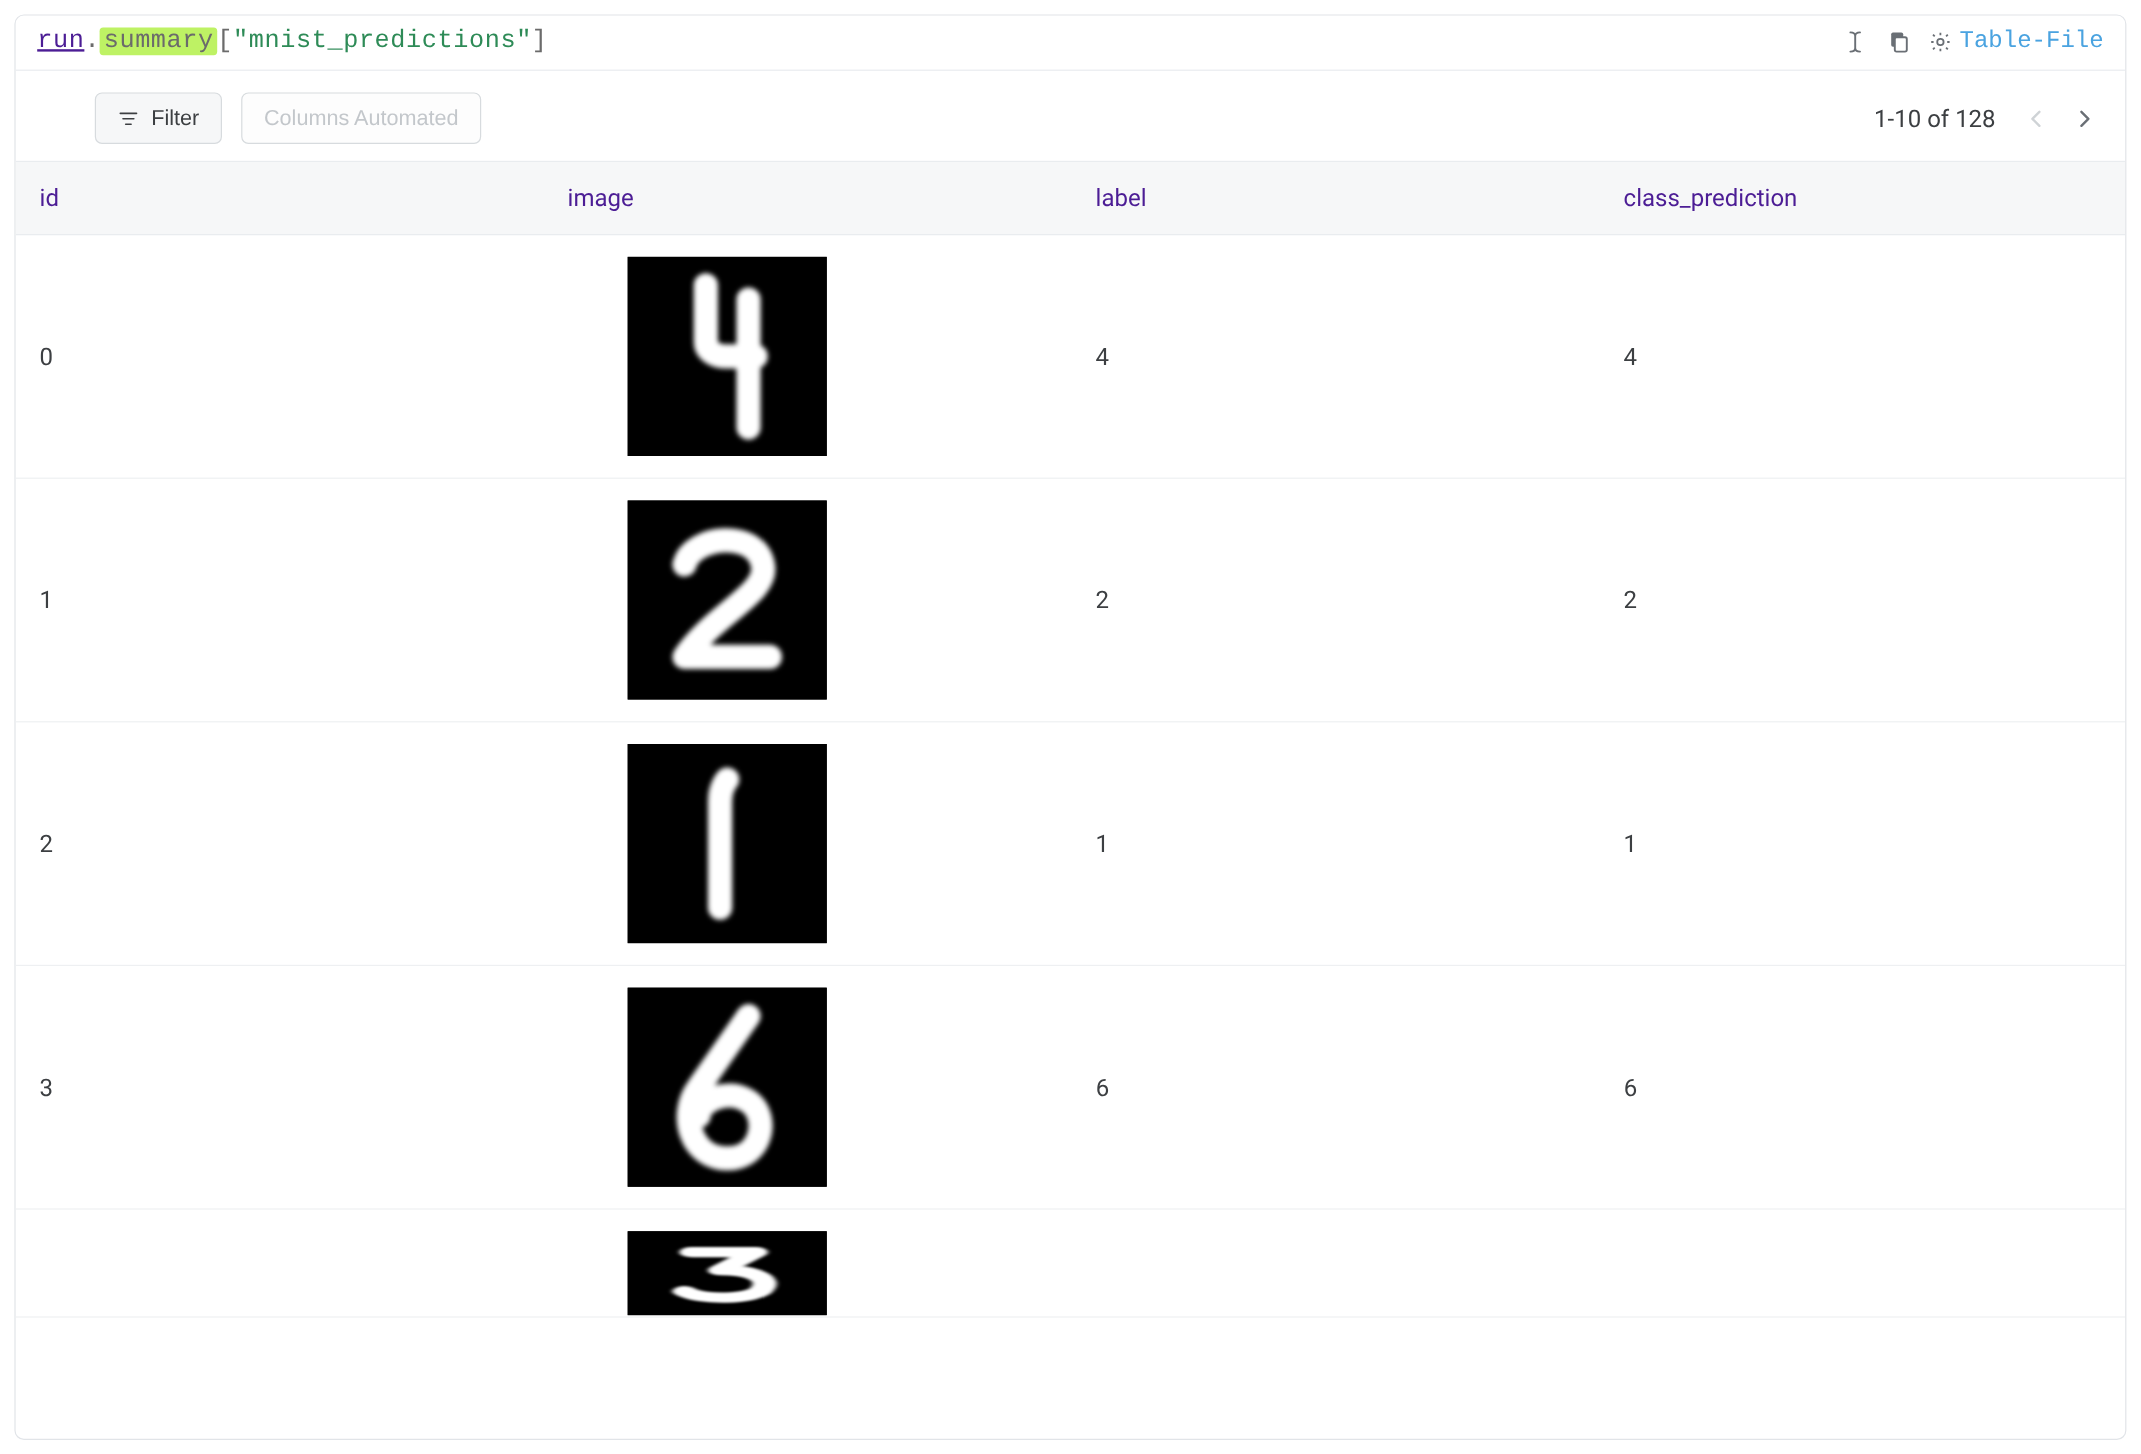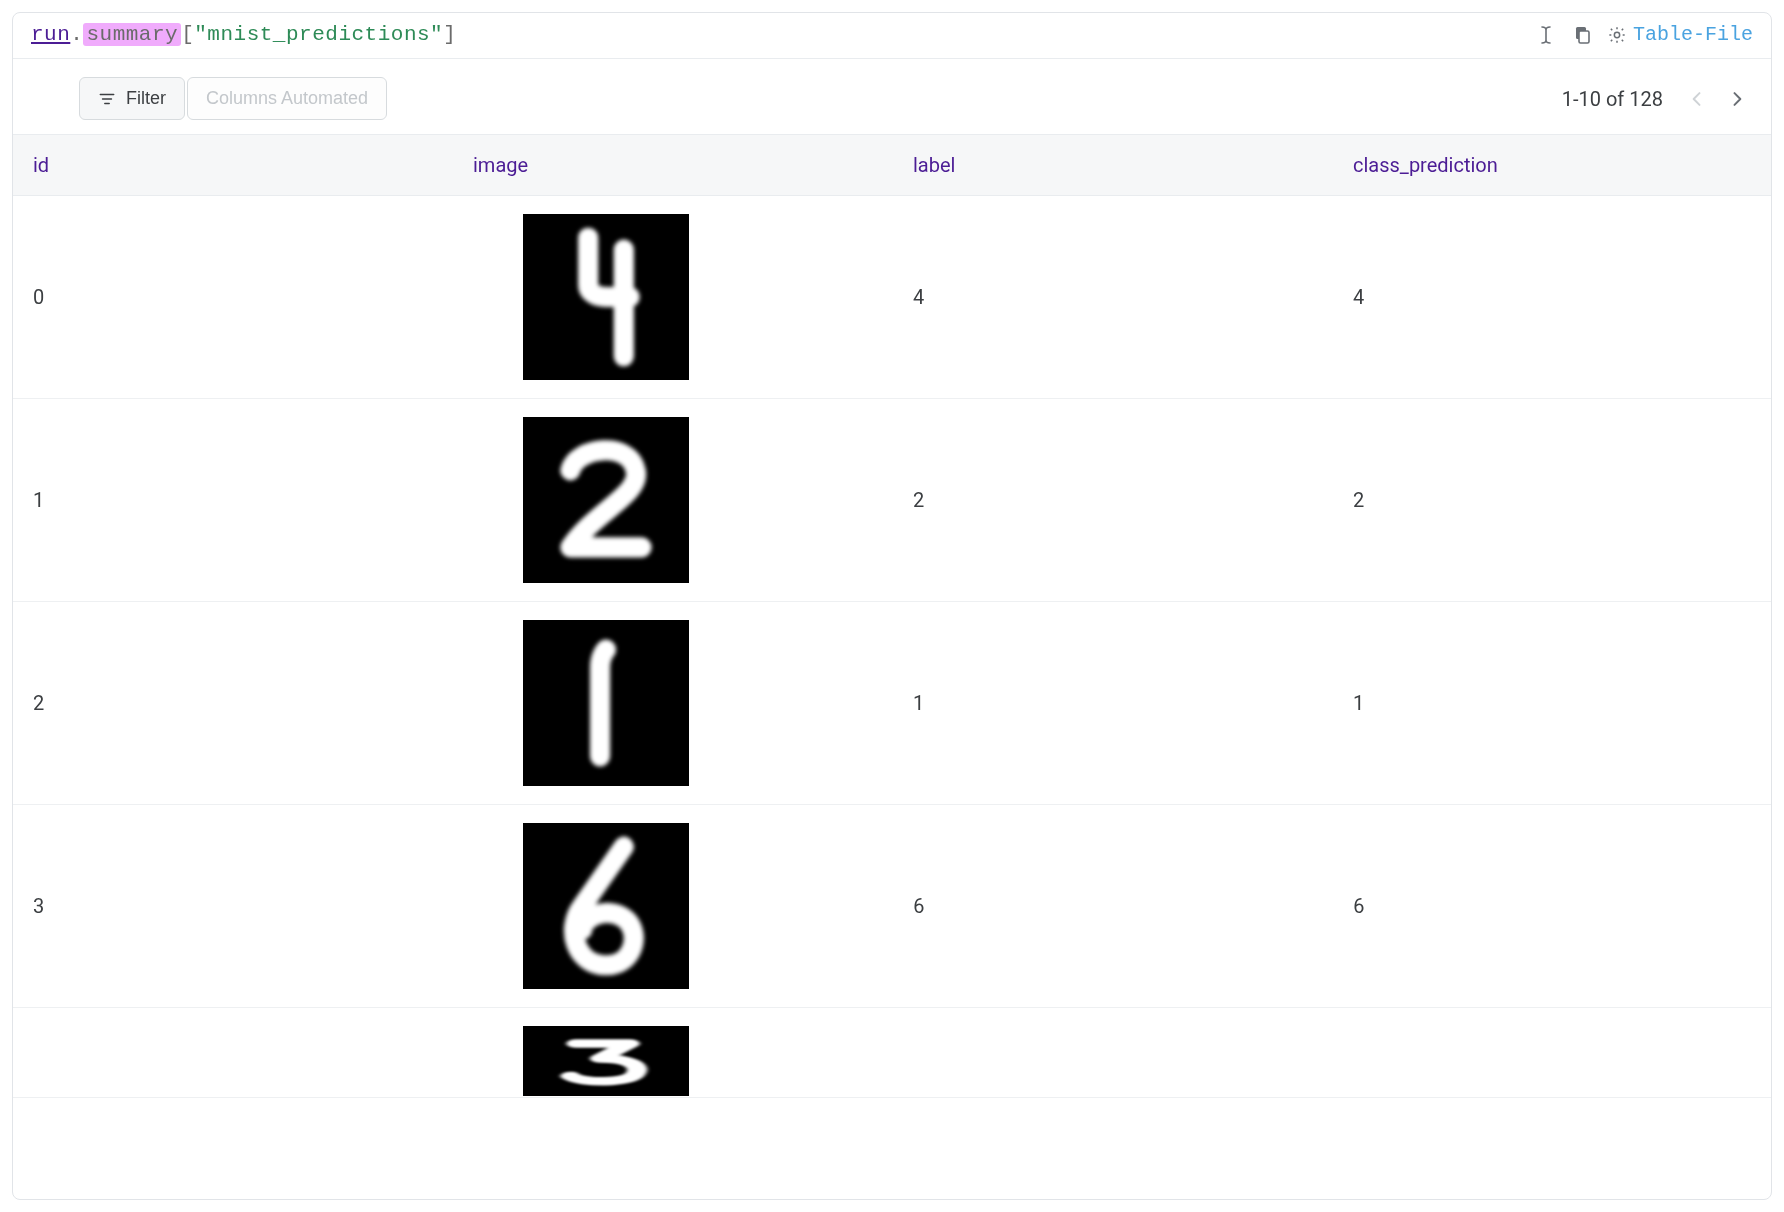--- a/index.html
+++ b/index.html
@@ -32,21 +32,21 @@
     padding: 10px 18px 12px 18px;
     border-bottom: 1px solid #e9ecef;
   }
   .code-expr {
     font-family: ui-monospace, SFMono-Regular, Menlo, Consolas, "Liberation Mono", monospace;
     font-size: 21px;
     letter-spacing: 0.5px;
   }
   .tok-obj    { color: #4c1d95; text-decoration: underline; }   
   .tok-dot    { color: #6b6b6b; }
-  .tok-attr   { color: #6b6b6b; background: #f0abfc; border-radius: 3px; padding: 0 3px; }
+  .tok-attr   { color: #6b6b6b; background: #bef264; border-radius: 3px; padding: 0 3px; }
   .tok-bracket{ color: #6b6b6b; }
   .tok-str    { color: #2e8b57; }
 
   .header-actions {
     display: flex;
     align-items: center;
     gap: 14px;
     font-family: Liberation Mono, monospace;
   }
   .icon-btn {
@@ -61,21 +61,21 @@
   .link-blue { color: #4aa3e0; font-size: 20px; display: inline-flex; align-items:center; gap:6px; cursor:pointer;}
   .link-blue .gear { color: #6a6f75; }
 
   
   .toolbar {
     display: flex;
     align-items: center;
     justify-content: space-between;
     padding: 18px 18px 14px 18px;
   }
-  .toolbar-left { display: flex; gap: 2px; padding-left: 48px; }
+  .toolbar-left { display: flex; gap: 16px; padding-left: 48px; }
   .btn {
     border: 1px solid #d7dbde;
     background: #f6f7f8;
     border-radius: 6px;
     padding: 10px 18px;
     font-size: 18px;
     color: #3c3f42;
     display: inline-flex;
     align-items: center;
     gap: 10px;

